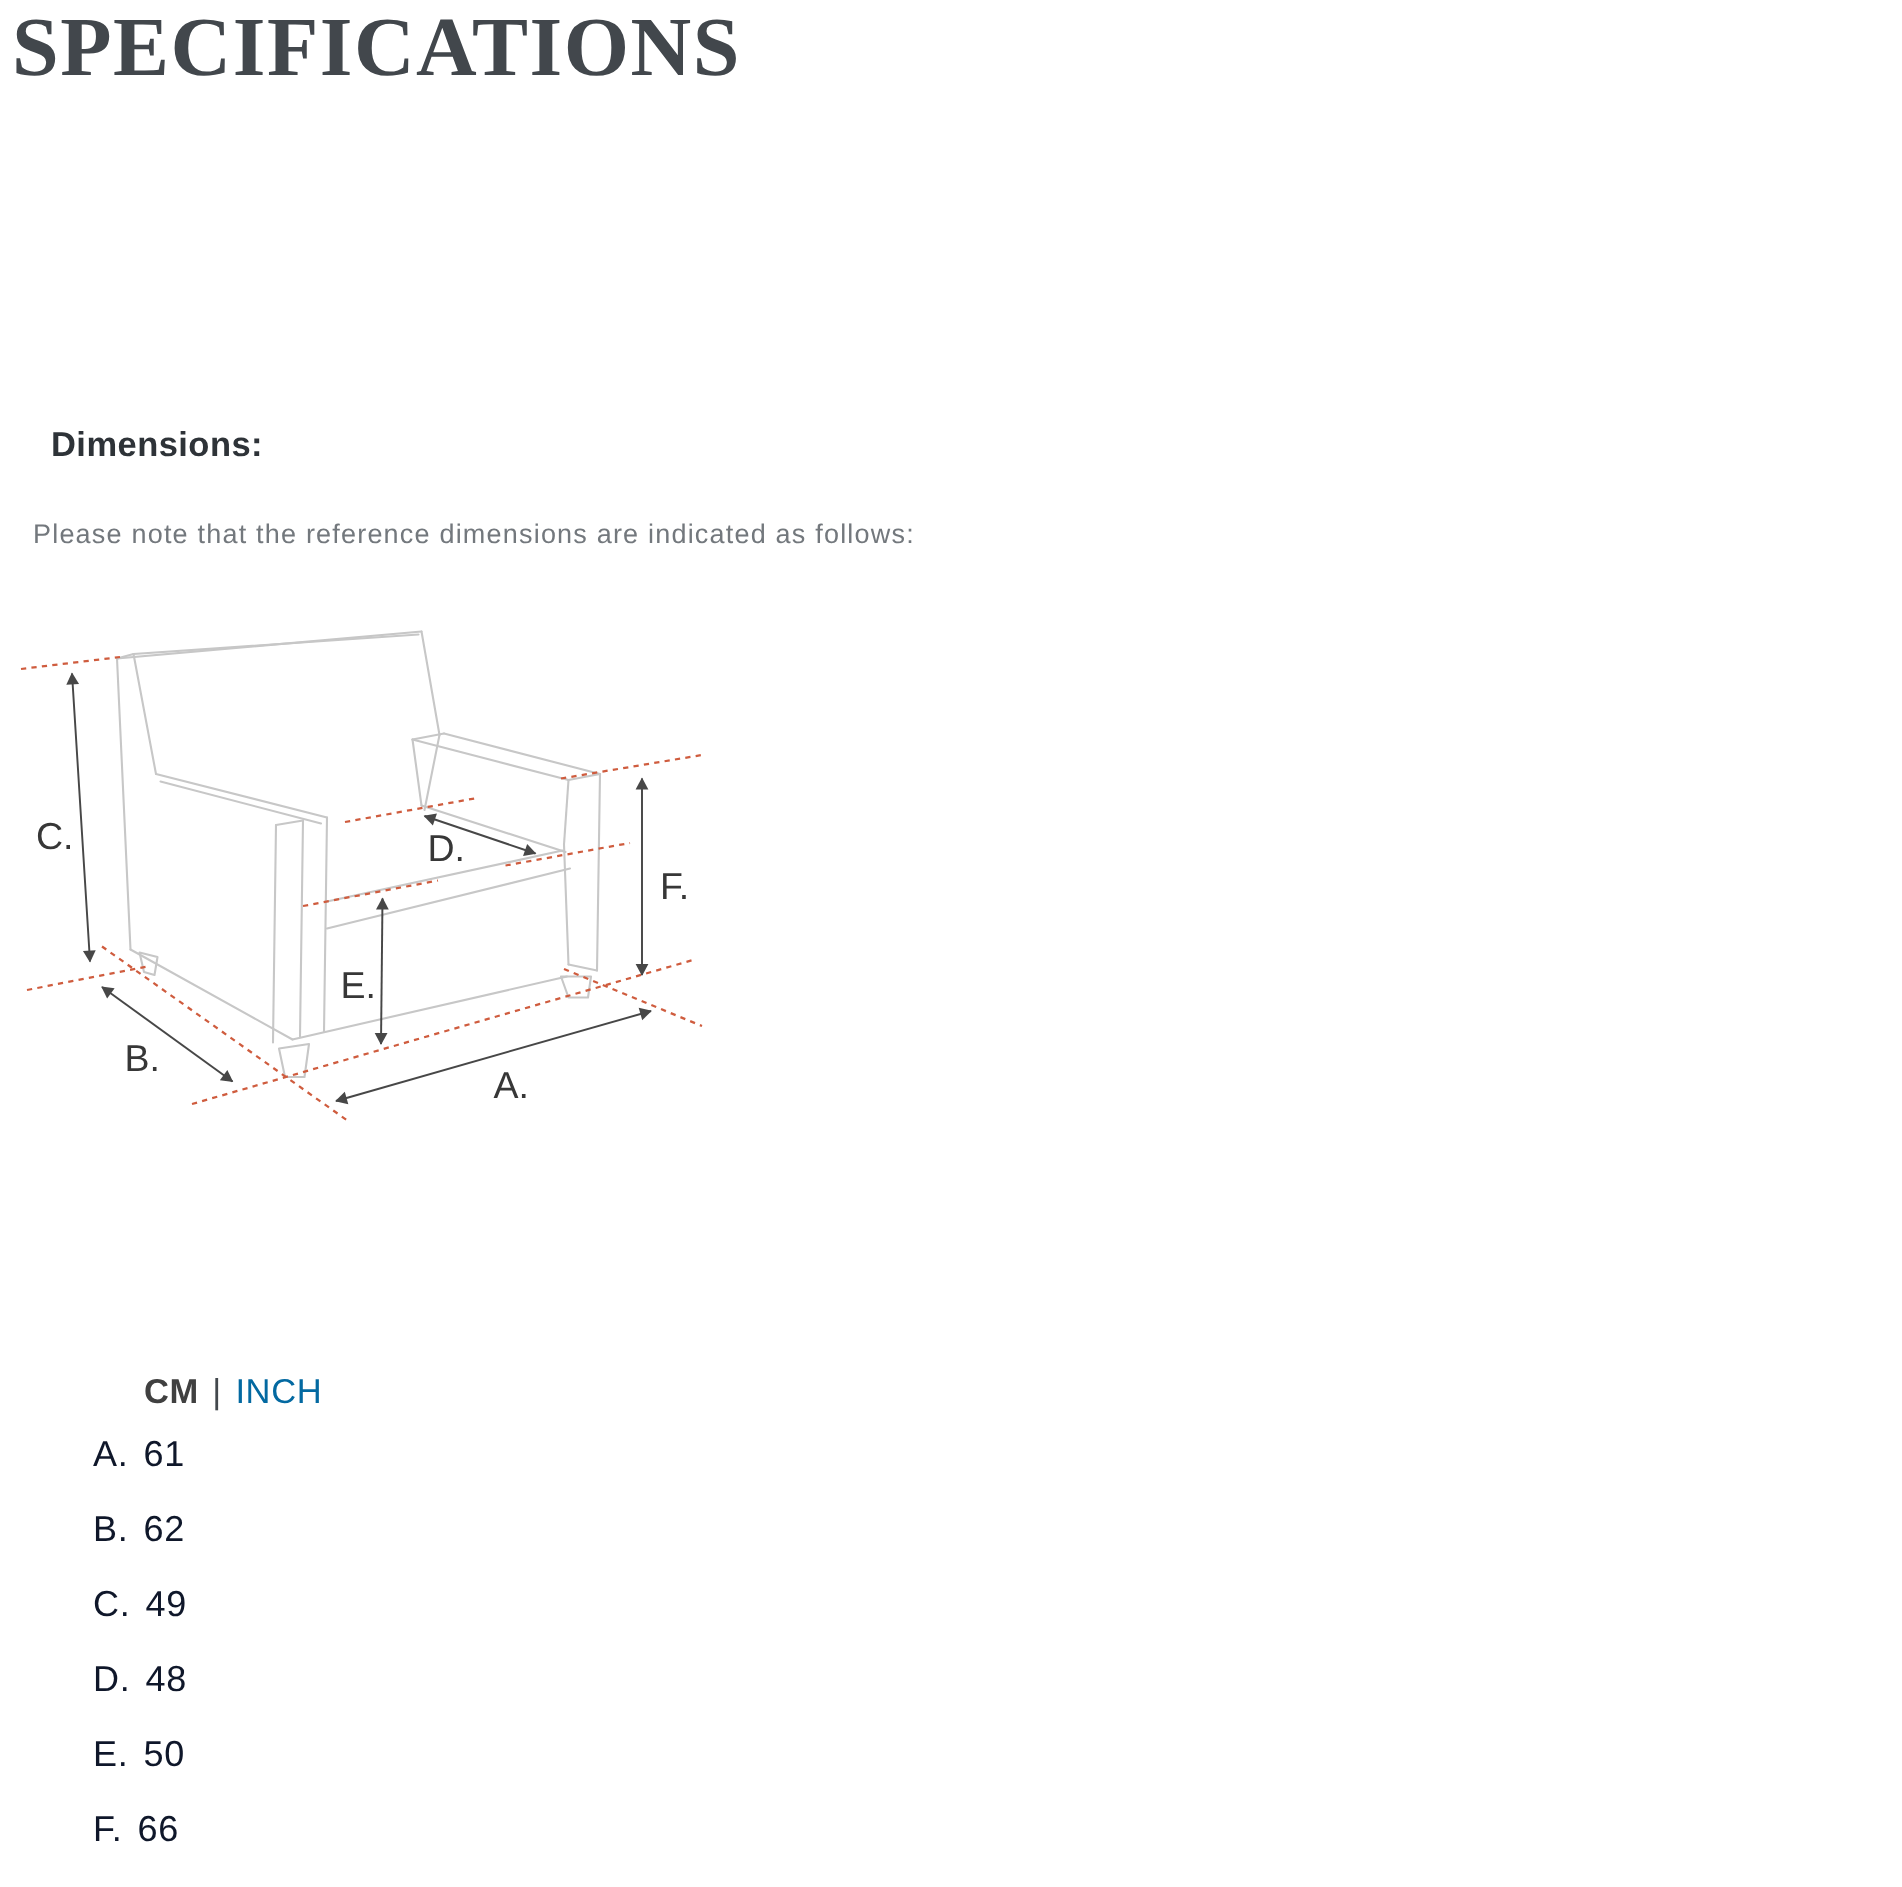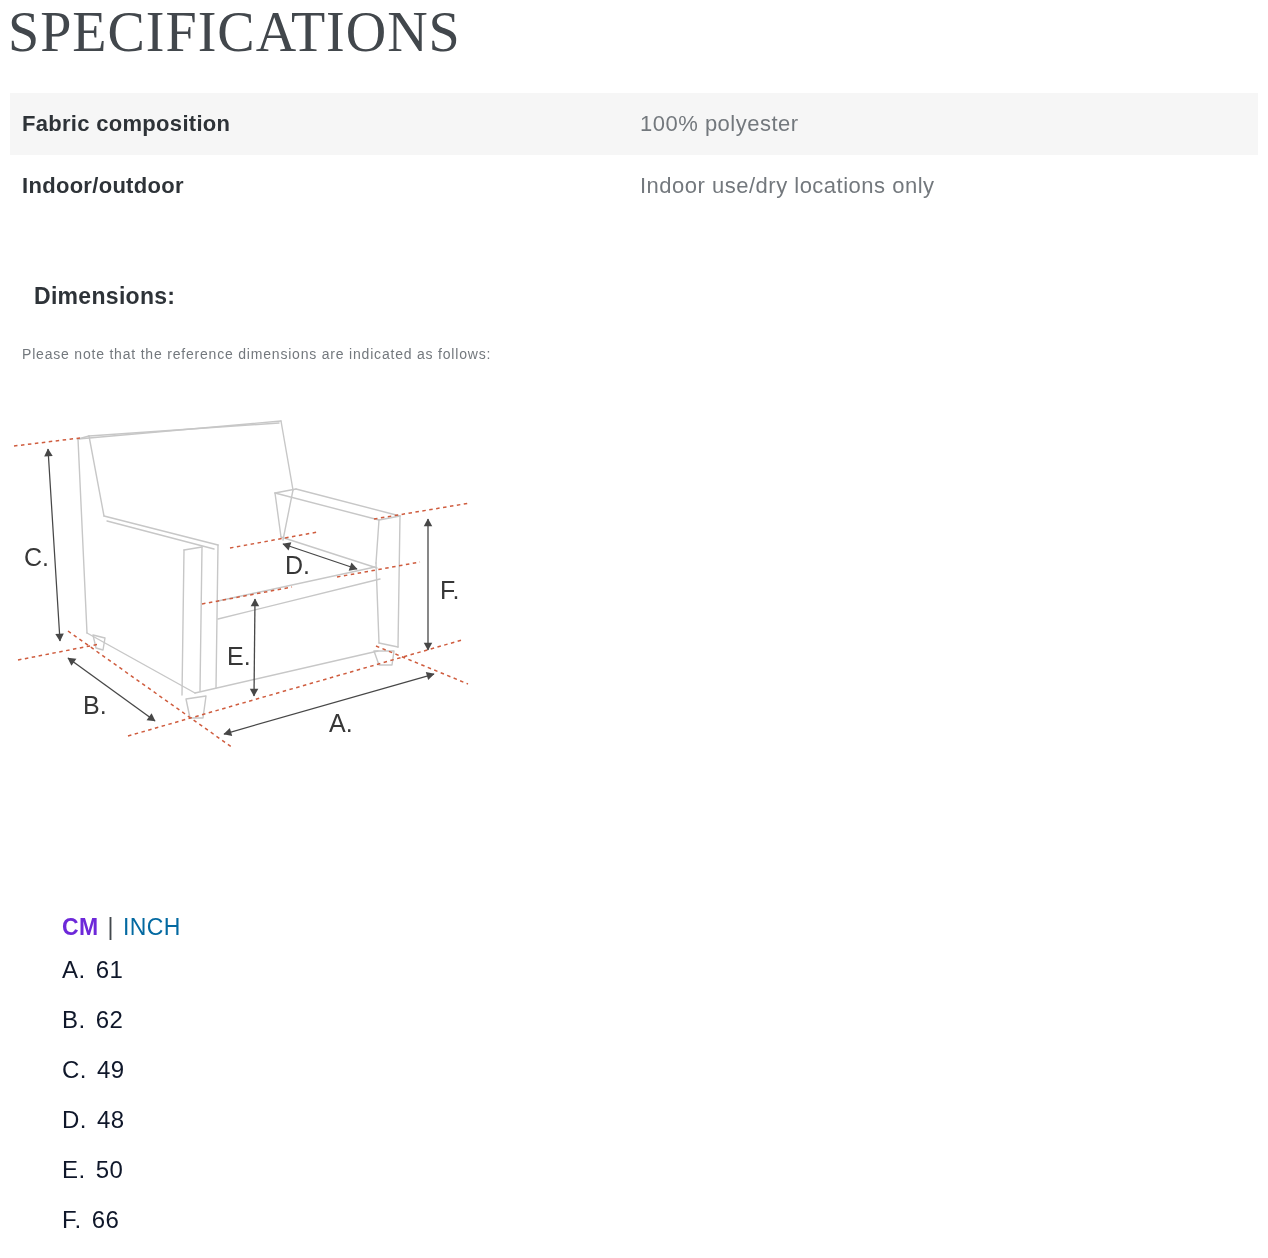--- a/index.html
+++ b/index.html
@@ -9,21 +9,21 @@
     height:1258px;
     overflow:hidden;
     font-family:"Liberation Sans", sans-serif;
     background:#ffffff;
   }
   .title{
     position:absolute;
     left:8px; top:0px;
     font-family:"Liberation Serif", serif;
     font-size:56px;
-    font-weight:400;
+    font-weight:700;
     letter-spacing:1px;
     color:#42474c;
     margin:0;
   }
   .spec-table{
     position:absolute;
     left:10px; top:93px;
     width:1248px;
   }
   .spec-row{
@@ -50,21 +50,21 @@
     left:22px; top:271px;
     font-size:23px;
     font-weight:bold;
     color:#2e3338;
     margin:12px;
     letter-spacing:0.3px;
   }
   .intro{
     position:absolute;
     left:22px; top:346px;
-    font-size:14px;
+    font-size:18px;
     color:#73787d;
     letter-spacing:0.8px;
     margin:0;
   }
   .diagram{
     position:absolute;
     left:0; top:405px;
   }
   .note{
     position:absolute;
@@ -75,21 +75,21 @@
     letter-spacing:0.6px;
     line-height:48px;
     margin:0;
   }
   .units{
     position:absolute;
     left:62px; top:914px;
     font-size:23px;
     letter-spacing:0.4px;
   }
-  .units .cm{ font-weight:bold; color:#6d28d9; }
+  .units .cm{ font-weight:bold; color:#404040;margin-left:34px; }
   .units .sep{ margin:0 9px; color:#43484d; }
   .units .inch{ color:#0369a1; }
   .dim-list{
     position:absolute;
     left:62px; top:956px;
     margin:0; padding:0;
     list-style:none;
   }
   .dim-list li{
     height:50px;
@@ -99,30 +99,20 @@
   }
   .dim-list .key{ margin-right:10px; }
 </style>
 </head>
 <body>
 
 <div class="page">
 
   <h1 class="title">SPECIFICATIONS</h1>
 
-  <div class="spec-table">
-    <div class="spec-row shaded">
-      <div class="spec-label">Fabric composition</div>
-      <div class="spec-value">100% polyester</div>
-    </div>
-    <div class="spec-row">
-      <div class="spec-label">Indoor/outdoor</div>
-      <div class="spec-value">Indoor use/dry locations only</div>
-    </div>
-  </div>
 
   <h2 class="dim-heading">Dimensions:</h2>
 
   <p class="intro">Please note that the reference dimensions are indicated as follows:</p>
 
   <svg class="diagram" width="470" height="360" viewBox="0 0 470 360" xmlns="http://www.w3.org/2000/svg">
     <defs>
       <marker id="arr" viewBox="0 0 8 8" refX="6.5" refY="4" markerWidth="7.5" markerHeight="7.5" orient="auto-start-reverse">
         <path d="M0.5,0.5 L7,4 L0.5,7.5 Z" fill="#474747"></path>
       </marker>

